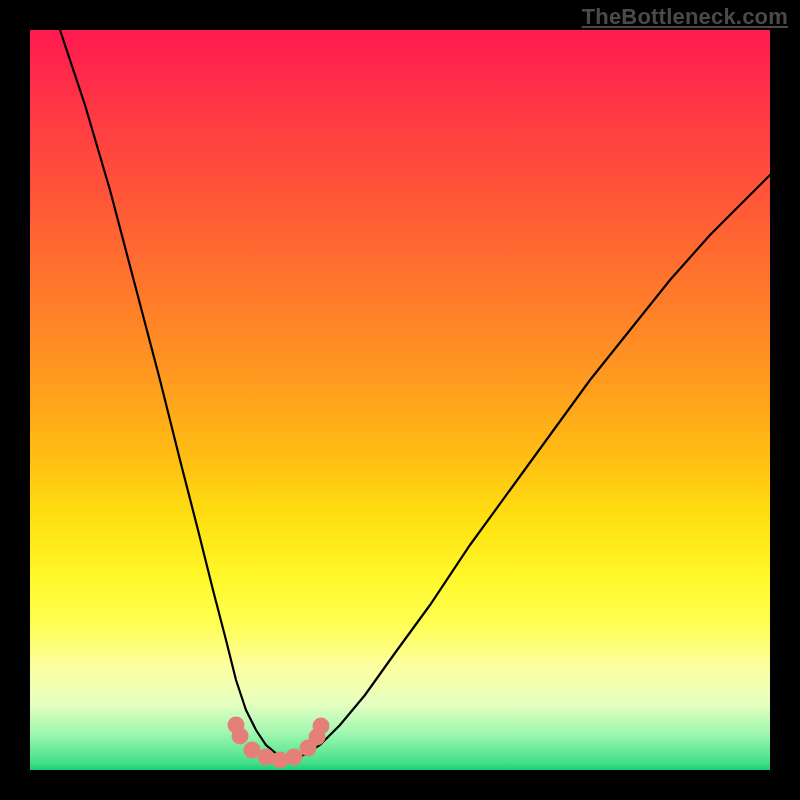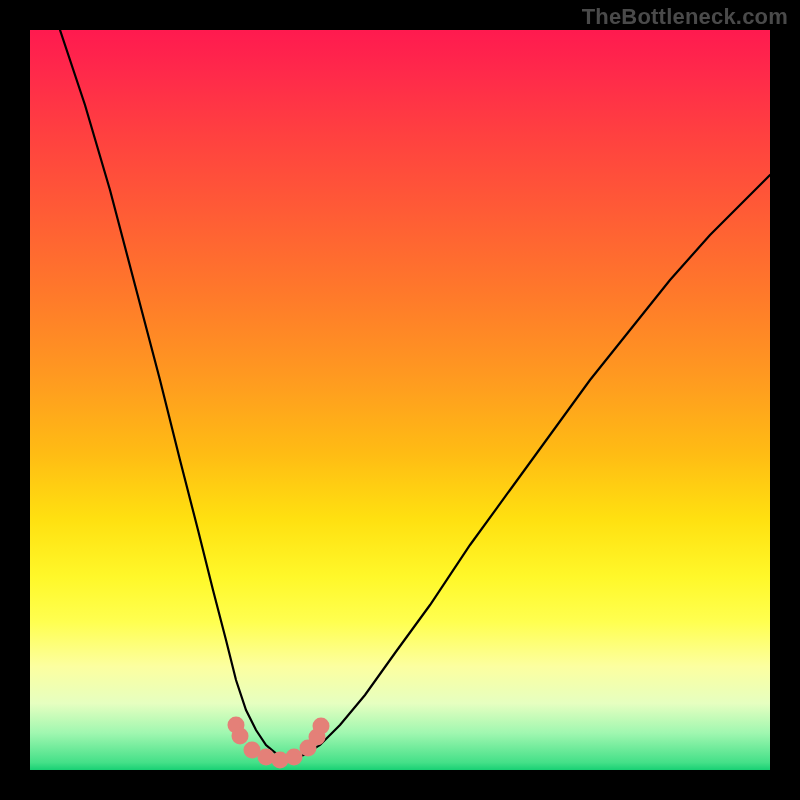--- a/index.html
+++ b/index.html
@@ -45,20 +45,21 @@
       #18d074 100%
     );
   }
   .watermark {
     position: absolute;
     top: 4px;
     right: 12px;
     font: 600 22px Arial, Helvetica, sans-serif;
     color: #4a4a4a;
     letter-spacing: 0.2px;
+    text-decoration: underline;
   }
   svg.curve {
     position: absolute;
     inset: 0;
   }
 </style>
 </head>
 <body>
 
 <div class="frame">

